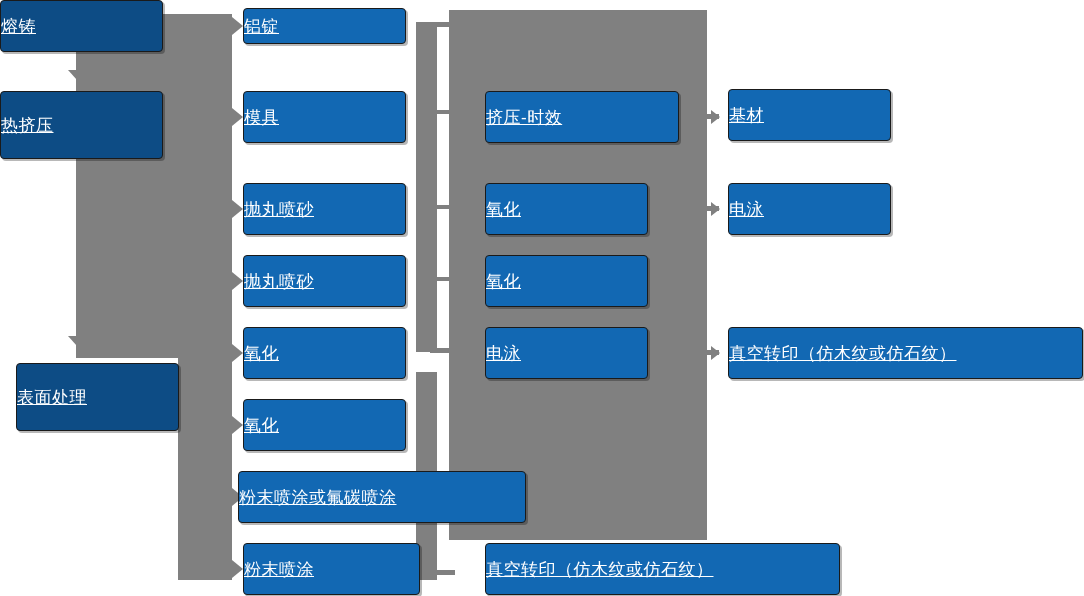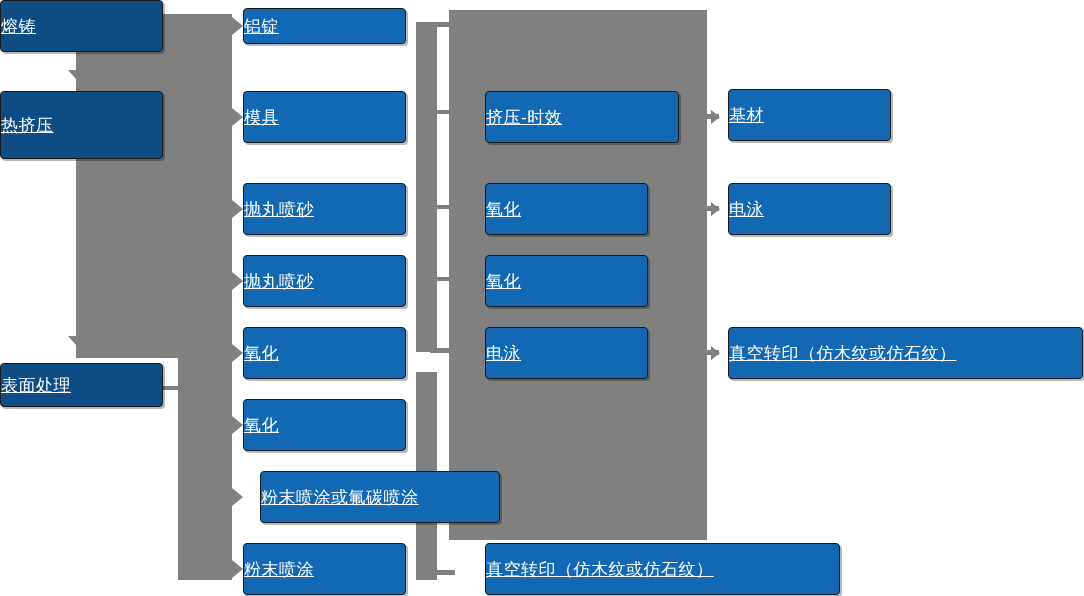--- a/index.html
+++ b/index.html
@@ -117,21 +117,21 @@
 
   <div class="sm-arrow" style="left:707px; top:350px; width:12px; height:5px;"></div>
   <div class="sm-arrow-head" style="left:711px; top:346px;"></div>
 
   <div class="box dark" style="left:0px; top:0px; width:163px; height:52px;">
     <span class="txt">熔铸</span>
   </div>
   <div class="box dark" style="left:0px; top:91px; width:163px; height:68px;">
     <span class="txt">热挤压</span>
   </div>
-  <div class="box dark" style="left:0px; top:363px; width:163px; height:44px;">
+  <div class="box dark" style="left:16px; top:363px; width:163px; height:68px;">
     <span class="txt">表面处理</span>
   </div>
 
   <div class="box light" style="left:243px; top:8px; width:163px; height:36px;">
     <span class="txt">铝锭</span>
   </div>
   <div class="box light" style="left:243px; top:91px; width:163px; height:52px;">
     <span class="txt">模具</span>
   </div>
   <div class="box light" style="left:243px; top:183px; width:163px; height:52px;">
@@ -139,24 +139,24 @@
   </div>
   <div class="box light" style="left:243px; top:255px; width:163px; height:52px;">
     <span class="txt">抛丸喷砂</span>
   </div>
   <div class="box light" style="left:243px; top:327px; width:163px; height:52px;">
     <span class="txt">氧化</span>
   </div>
   <div class="box light" style="left:243px; top:399px; width:163px; height:52px;">
     <span class="txt">氧化</span>
   </div>
-  <div class="box light" style="left:260px; top:471px; width:240px; height:52px;">
+  <div class="box light" style="left:238px; top:471px; width:288px; height:52px;">
     <span class="txt">粉末喷涂或氟碳喷涂</span>
   </div>
-  <div class="box light" style="left:243px; top:543px; width:163px; height:52px;">
+  <div class="box light" style="left:243px; top:543px; width:177px; height:52px;">
     <span class="txt">粉末喷涂</span>
   </div>
 
   <div class="box light" style="left:485px; top:91px; width:194px; height:52px;">
     <span class="txt">挤压-时效</span>
   </div>
   <div class="box light" style="left:485px; top:183px; width:163px; height:52px;">
     <span class="txt">氧化</span>
   </div>
   <div class="box light" style="left:485px; top:255px; width:163px; height:52px;">

